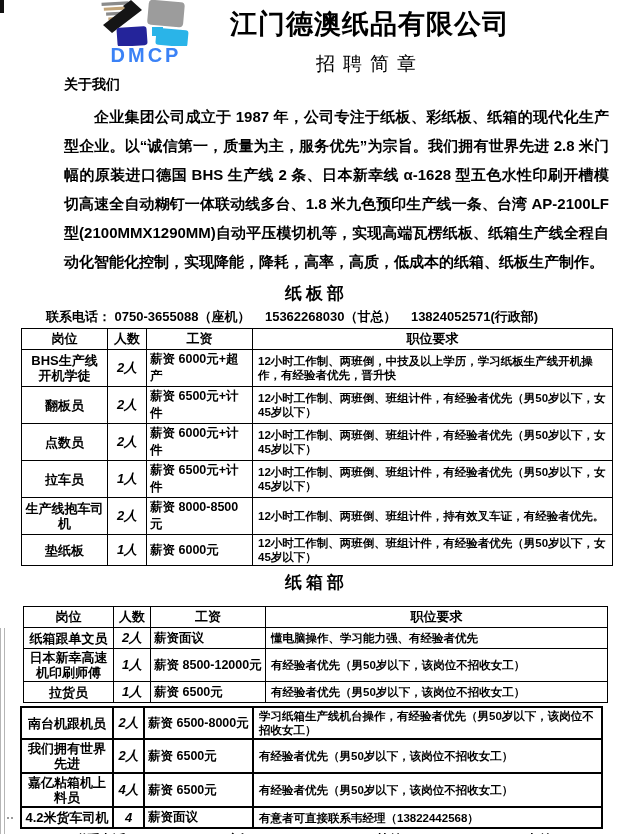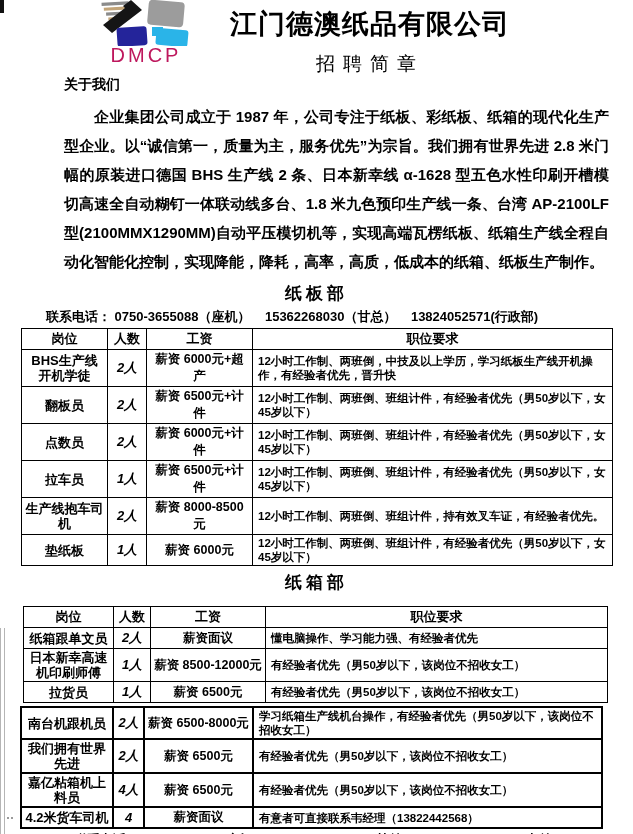--- a/index.html
+++ b/index.html
@@ -17,21 +17,21 @@
   .artifact-topleft { position:absolute; left:0; top:0; width:4px; height:13px; background:#111; }
   .artifact-pageline { position:absolute; left:0; top:628px; width:5px; height:206px;
     border-left:1px solid #b5b5b5; border-right:1px solid #b5b5b5; }
   .artifact-dots { position:absolute; left:7px; top:817px; width:10px; height:4px; }
   .artifact-dots i { display:inline-block; width:2px; height:2px; background:#9a9a9a; margin-right:2px; vertical-align:top; }
 
   
   .header { position:relative; height:70px; }
   .logo { position:absolute; left:95px; top:0; width:102px; text-align:center; }
   .logo svg { display:block; margin:0 auto; }
-  .logo-text { color:#be185d; font-size:20px; font-weight:400; letter-spacing:3px; line-height:18px; }
+  .logo-text { color:#3b82f6; font-size:20px; font-weight:700; letter-spacing:3px; line-height:18px; }
   .titles { margin-left:170px; width:400px; text-align:center; }
   .company-name { font-size:27px; font-weight:700; letter-spacing:1px; padding-top:6px;
     font-family:"Liberation Sans","DejaVu Sans",sans-serif; }
   .doc-title { font-size:19px; font-weight:normal; letter-spacing:8px; margin-top:9px; }
 
   
   .about-heading { margin:6px 0 0 64px; font-size:14px; font-weight:bold; }
   .about-body {
     margin:8px 24px 0 64px;
     font-size:15px; font-weight:bold;
@@ -47,21 +47,21 @@
   .contact-line  { font-size:13px; font-weight:bold; white-space:pre-wrap; }
   .contact-board { margin:3px 0 2px 38px;padding-left:8px; }
   .contact-box   { margin:2px 0 0 74px; }
 
   
   table { border-collapse:collapse; table-layout:fixed;padding-left:19px; }
   td, th { border:1.5px solid #000; vertical-align:middle; padding:1px 3px; overflow:hidden; }
   th { font-size:13px; font-weight:bold; text-align:center; }
   .cell-job  { font-size:13px; font-weight:bold; text-align:center; line-height:15px; }
   .cell-num  { font-size:13px; font-weight:bold; text-align:center;font-style:italic; }
-  .cell-pay  { font-size:12.5px; font-weight:bold; text-align:center; }
+  .cell-pay  { font-size:12.5px; font-weight:bold; }
   .cell-req  { font-size:11.5px; font-weight:bold; line-height:14px; padding-left:5px; }
 
   .table-board { margin-left:21px; width:591px; }
   .table-box-upper { margin-left:23px; width:584px; }
   .table-box-lower { margin-left:20px; width:581px; margin-top:3px; }
   .table-box-lower td { border-width:2px; }
 </style>
 </head>
 <body>
 

